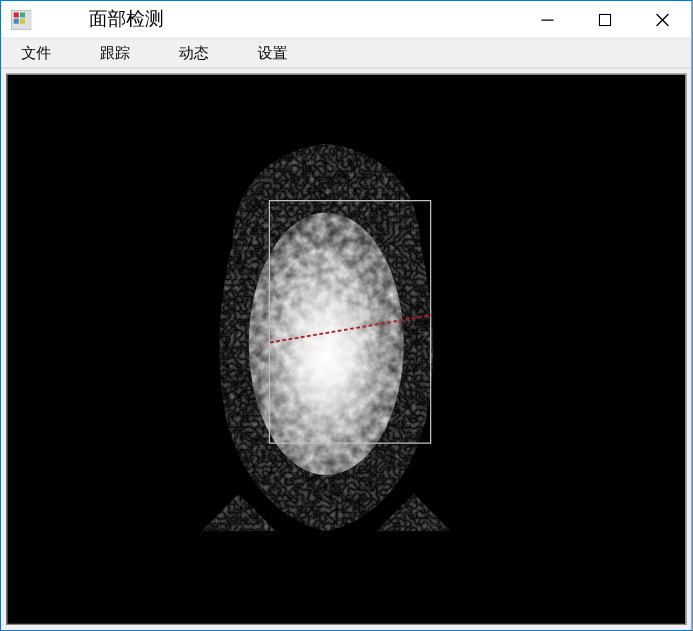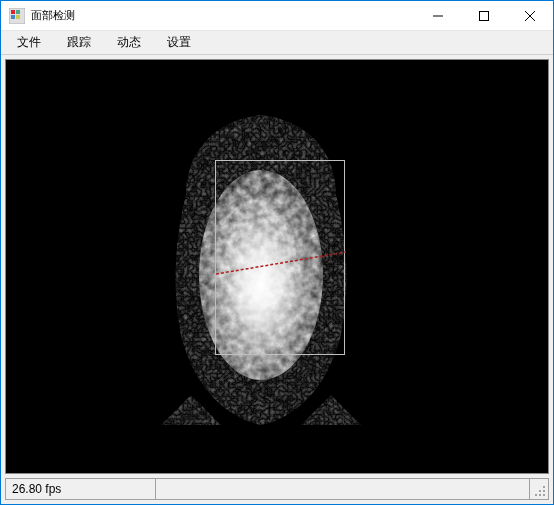--- a/index.html
+++ b/index.html
@@ -30,21 +30,22 @@
     .app-icon {
       width: 16px;
       height: 16px;
       margin-right: 6px;
       display: inline-block;
     }
     .app-icon svg { display: block; }
     .title-text {
       flex: 1;
       color: #000;
-      font-size: 11px;
+      font-size: 15px;
+      margin-left: 40px;
     }
     .win-controls {
       display: flex;
       height: 100%;
     }
     .win-btn {
       width: 46px;
       height: 100%;
       display: flex;
       align-items: center;
@@ -52,21 +53,21 @@
       cursor: pointer;
       color: #000;
     }
     .win-btn svg { width: 10px; height: 10px; }
     .menubar {
       height: 24px;
       background: #f0f0f0;
       display: flex;
       align-items: center;
       padding: 0 4px;
-      gap: 2px;
+      gap: 15px;
       border-bottom: 1px solid #d0d0d0;
     }
     .menu-item {
       padding: 2px 12px;
       cursor: pointer;
       color: #000;
     }
     .content {
       flex: 1;
       background: #f0f0f0;
@@ -211,29 +212,15 @@
         <path d="M 170 280 C 190 300 200 310 200 310 L 140 310 Z" fill="#111" filter="url(#noise2)"></path>
       </svg>
 
       <div class="bbox"></div>
 
       <svg class="redline" viewBox="0 0 130 30">
         <line x1="0" y1="26" x2="130" y2="4" stroke="#b02020" stroke-width="1.5" stroke-dasharray="3 2"></line>
       </svg>
     </div>
 
-    <div class="statusbar">
-      <div class="status-cell">26.80 fps</div>
-      <div class="status-spacer"></div>
-      <div class="resize-grip">
-        <svg width="12" height="12" viewBox="0 0 12 12">
-          <circle cx="10" cy="2" r="1" fill="#888"></circle>
-          <circle cx="6" cy="6" r="1" fill="#888"></circle>
-          <circle cx="10" cy="6" r="1" fill="#888"></circle>
-          <circle cx="2" cy="10" r="1" fill="#888"></circle>
-          <circle cx="6" cy="10" r="1" fill="#888"></circle>
-          <circle cx="10" cy="10" r="1" fill="#888"></circle>
-        </svg>
-      </div>
-    </div>
   </div>
 
 </div>
 
 </body></html>

